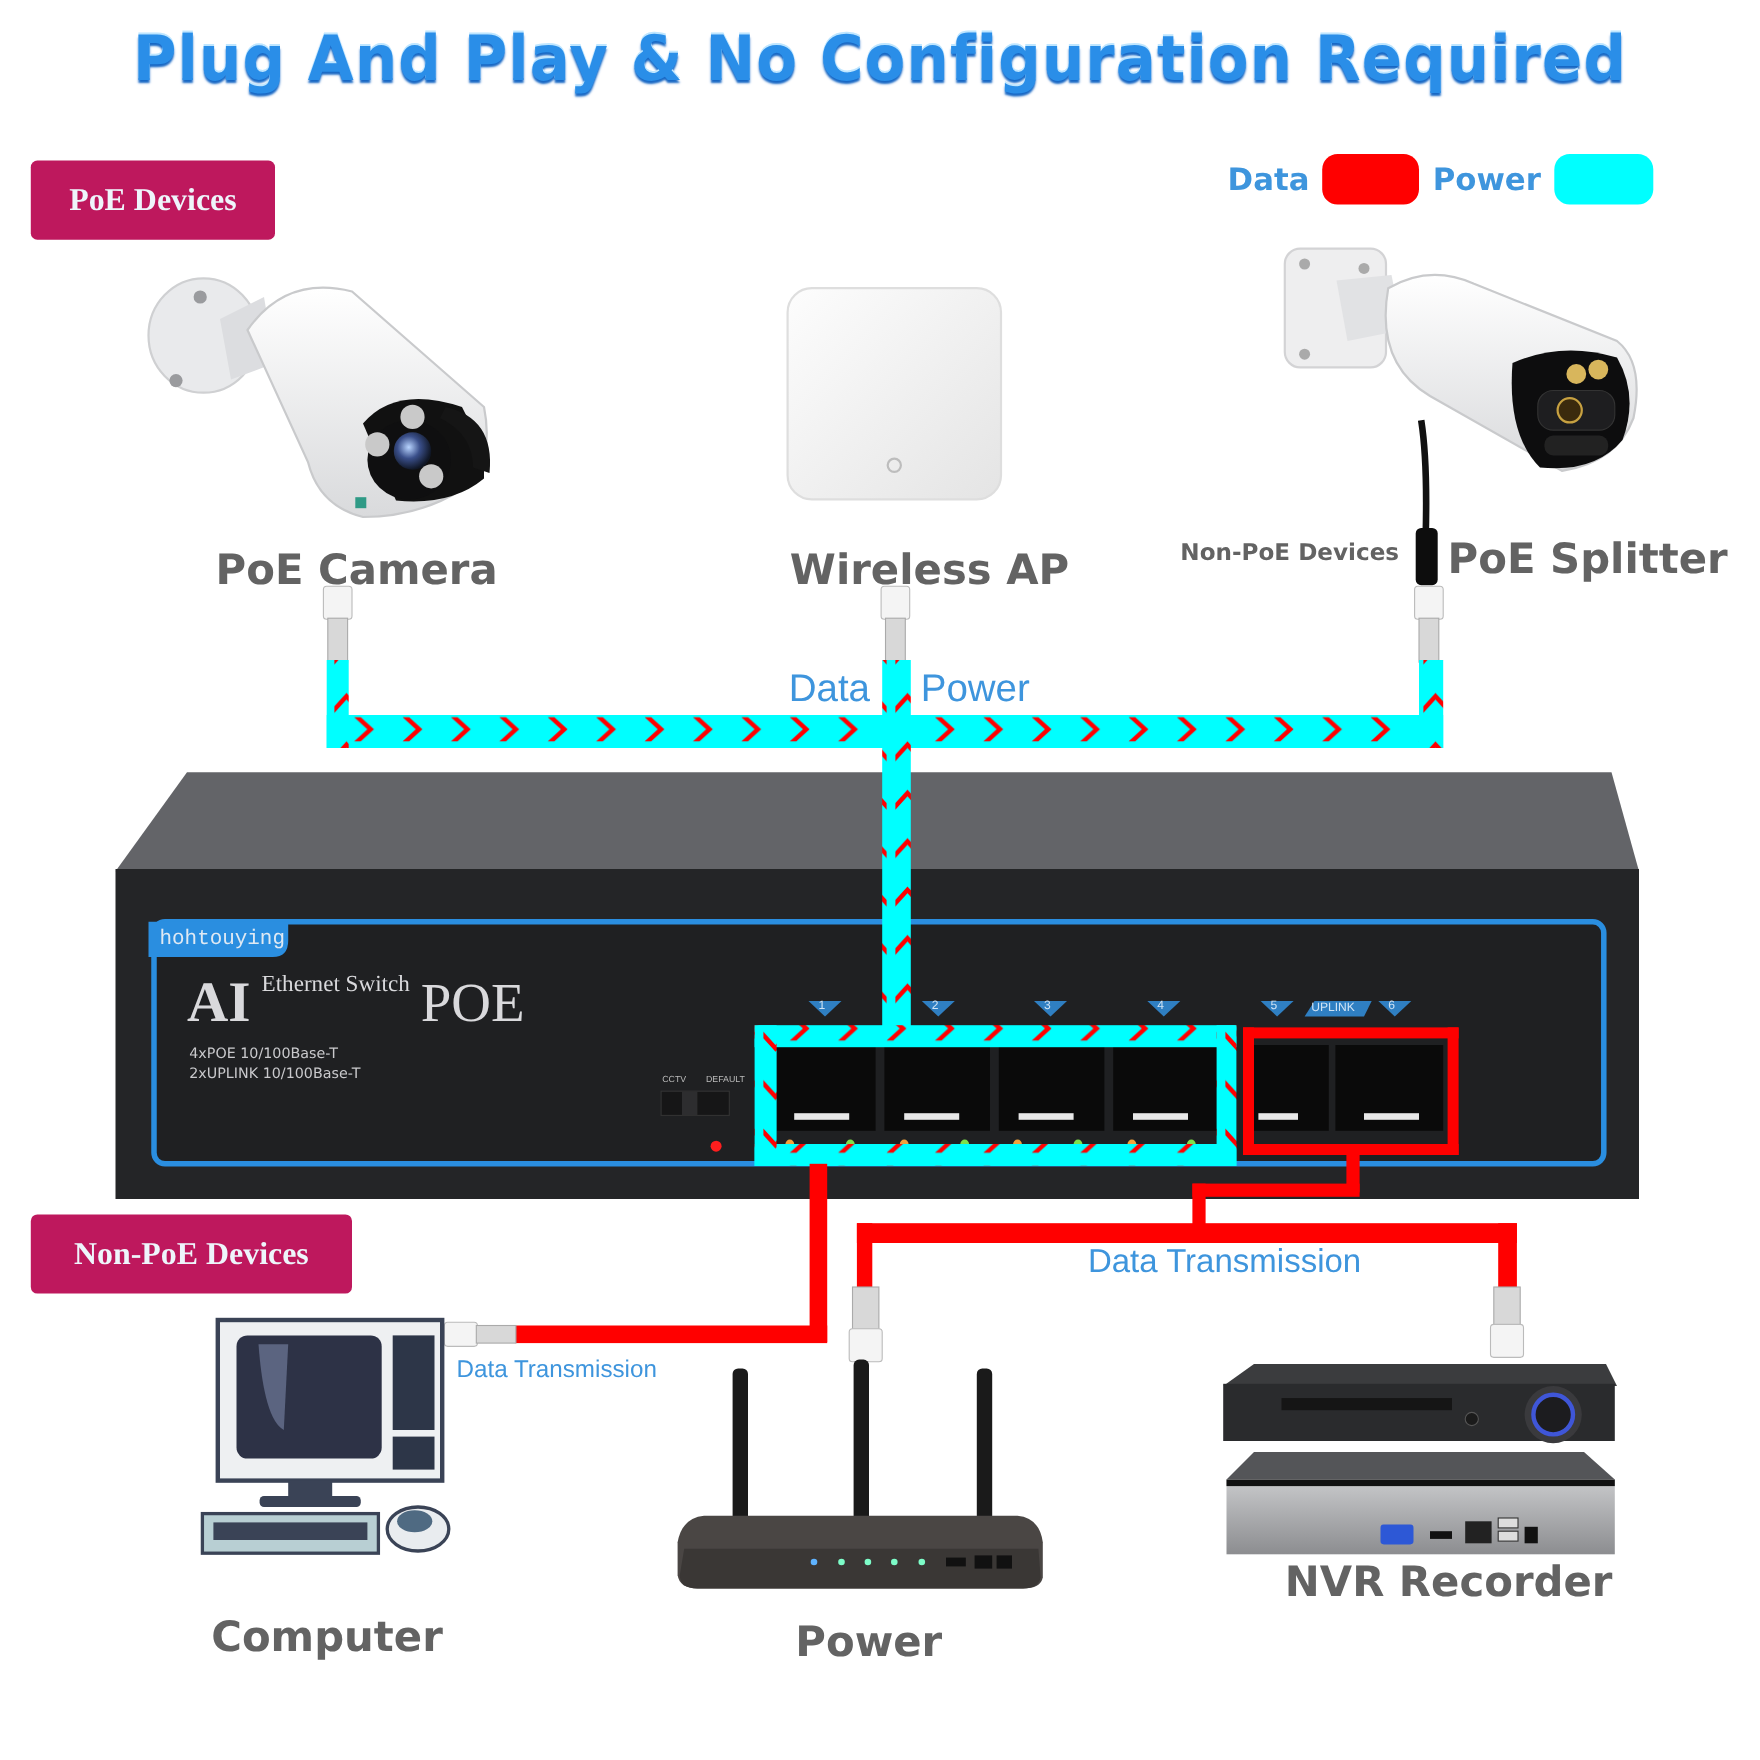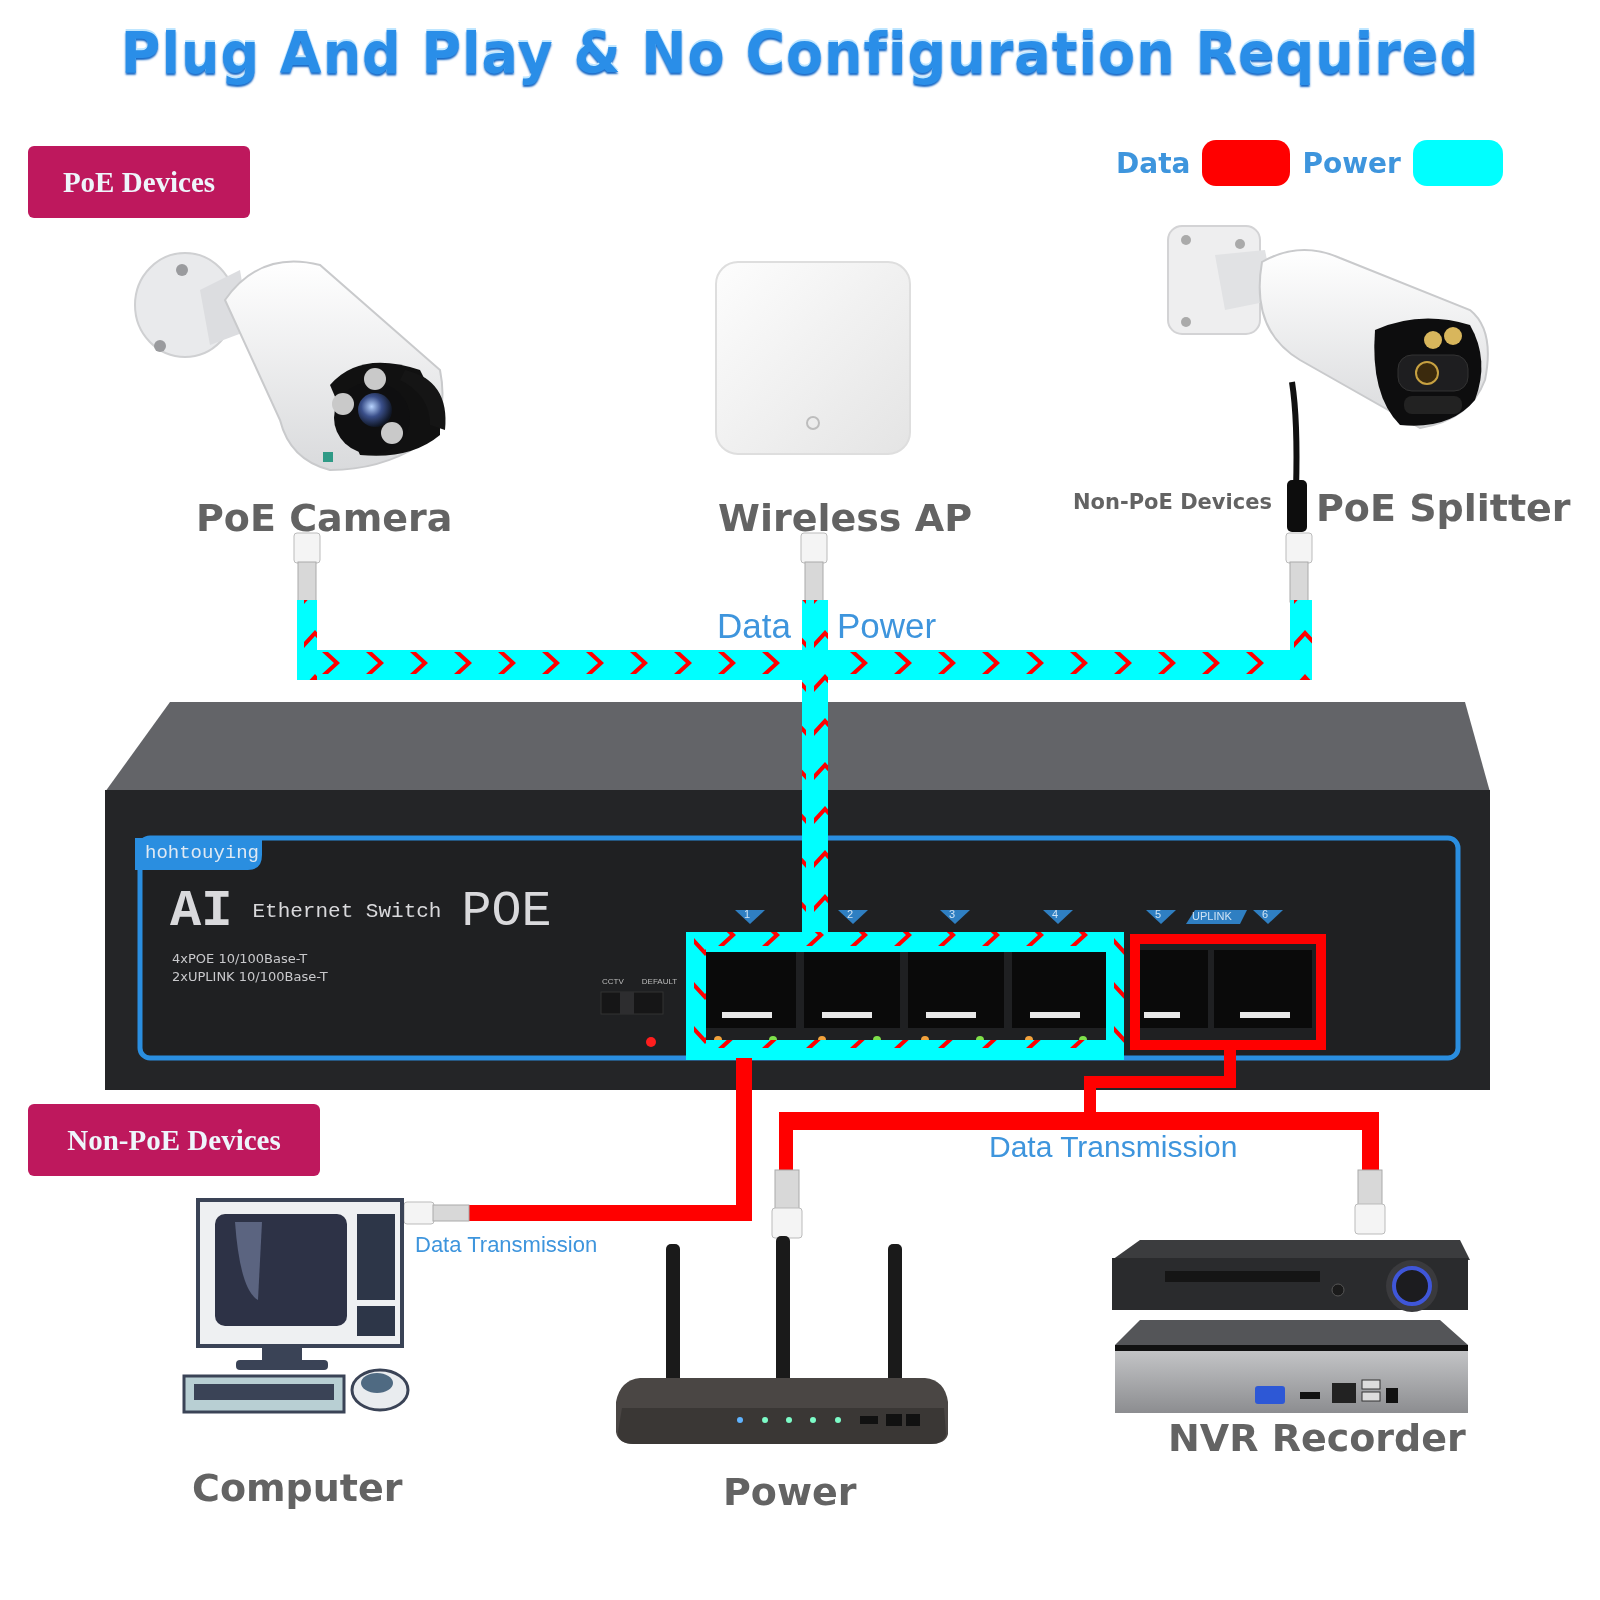--- a/index.html
+++ b/index.html
@@ -265,21 +265,21 @@
     <rect x="1255" y="1386" width="30" height="18" rx="3" fill="#2d58d6"></rect>
     <rect x="1300" y="1392" width="20" height="7" fill="#111"></rect>
     <rect x="1332" y="1383" width="24" height="20" fill="#222"></rect>
     <rect x="1362" y="1380" width="18" height="9" fill="#ddd" stroke="#333"></rect>
     <rect x="1362" y="1392" width="18" height="9" fill="#ddd" stroke="#333"></rect>
     <rect x="1386" y="1388" width="12" height="15" fill="#111"></rect>
   </g>
 </svg>
 
 <div class="abs" style="left:145px;top:842px;font-size:19px;color:#dfe9f3;font-family:Liberation Mono, monospace;">hohtouying</div>
-<div class="abs" style="left:170px;top:882px;display:flex;align-items:center;gap:20px;color:#d9d9dc;font-family:Liberation Mono, monospace;">
+<div class="abs" style="left:170px;top:882px;display:flex;align-items:flex-start;gap:10px;color:#d9d9dc;font-family:Liberation Serif, serif;">
   <span style="font-size:52px;font-weight:bold;">AI</span>
   <span style="font-size:21px;">Ethernet Switch</span>
   <span style="font-size:50px;">POE</span>
 </div>
 <div class="abs" style="left:172px;top:950px;font-size:13px;color:#c9c9cc;font-family:'DejaVu Sans',sans-serif;line-height:18px;">
   <div>4xPOE 10/100Base-T</div>
   <div>2xUPLINK 10/100Base-T</div>
 </div>
 <div class="abs" style="left:602px;top:977px;font-size:8px;color:#bbb;display:flex;gap:18px;">
   <span>CCTV</span>

